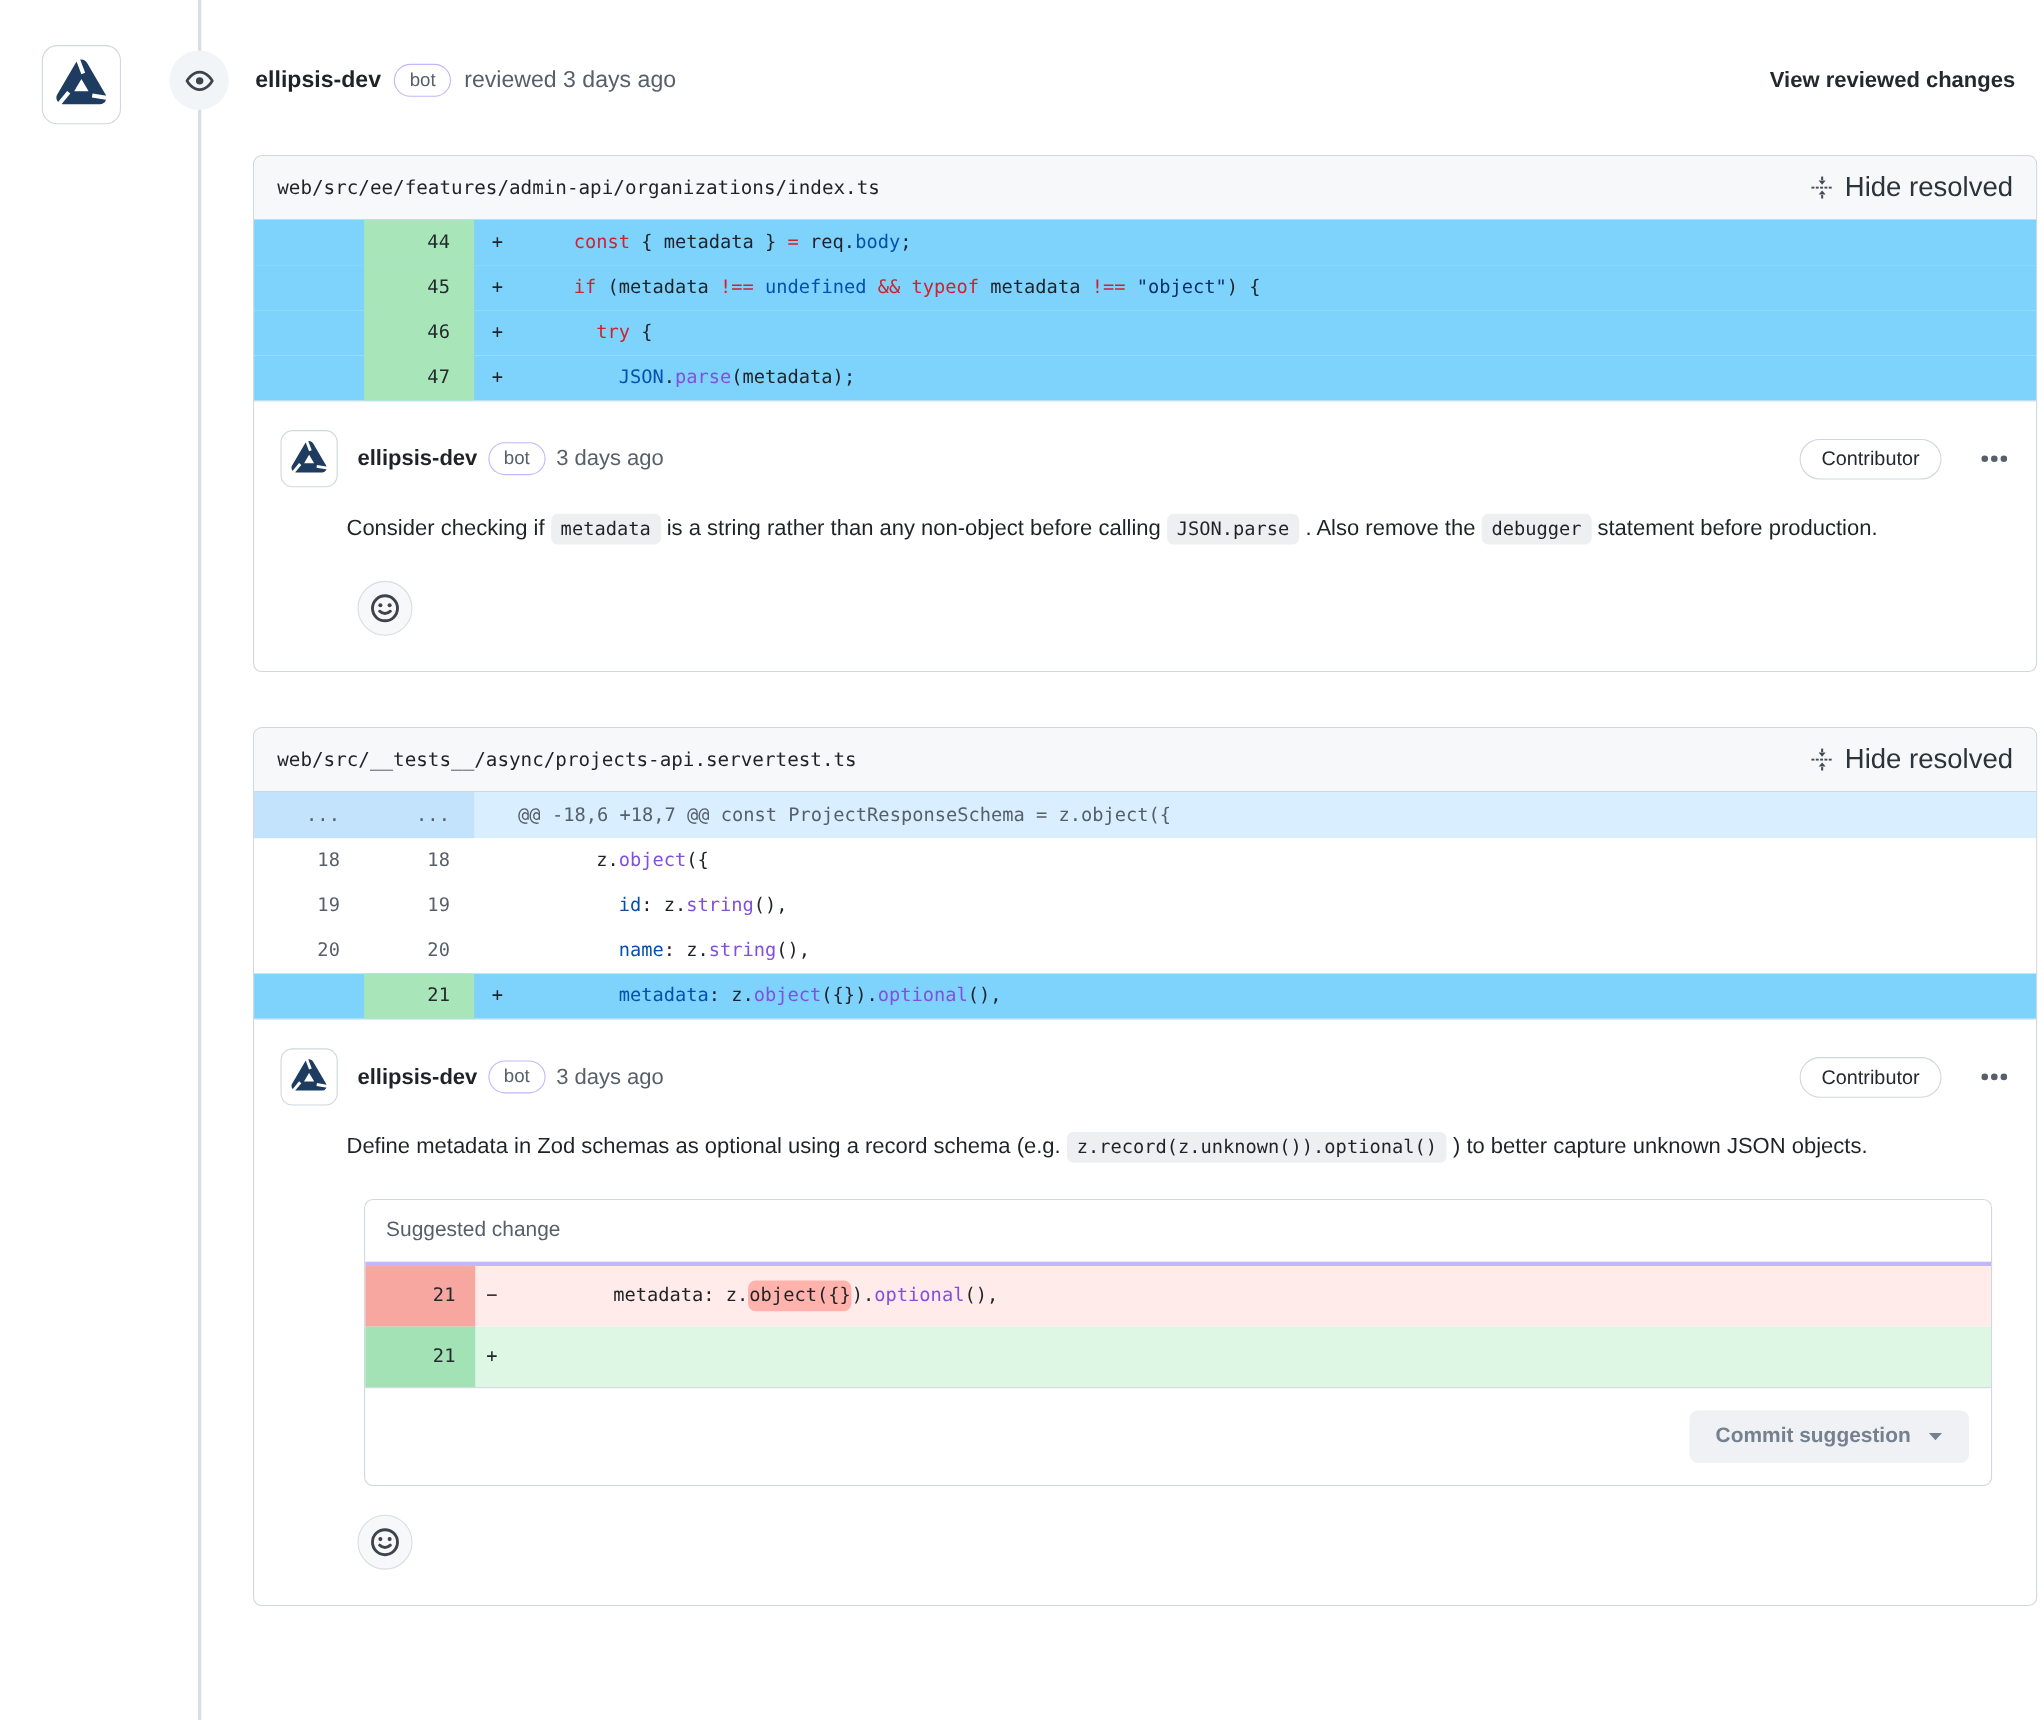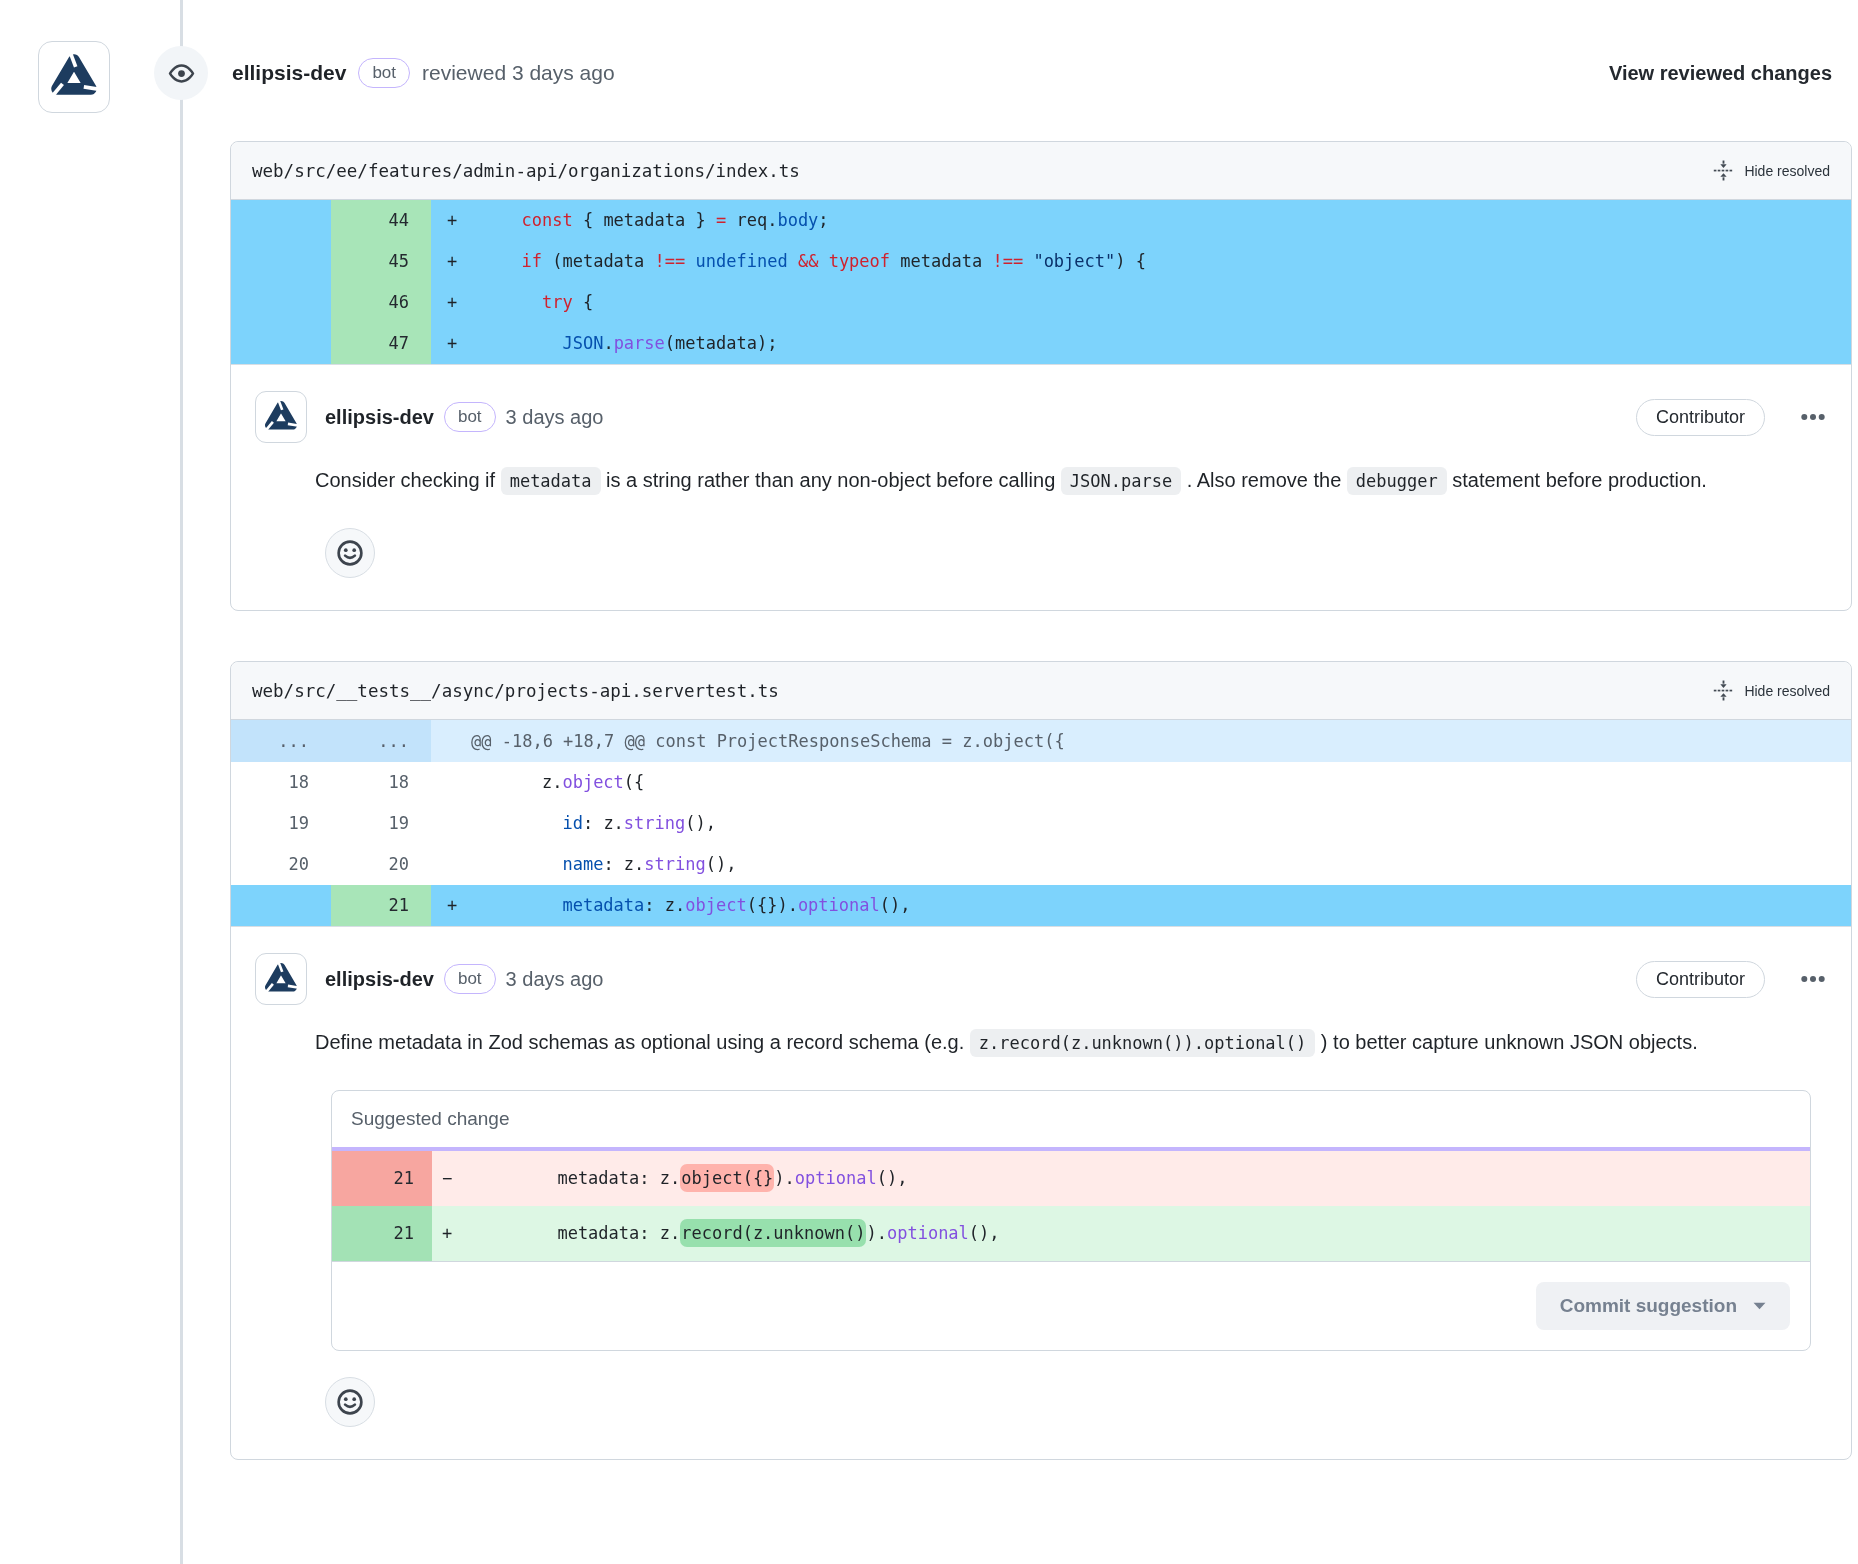--- a/index.html
+++ b/index.html
@@ -40,21 +40,21 @@
     border:1px solid #d0d7de; border-radius:8px; position:relative;
   }
   .card-1 { margin-top:28px; }
   .card-2 { margin-top:50px; }
   .file-header {
     display:flex; align-items:center; justify-content:space-between;
     background:#f6f8fa; border-bottom:1px solid #d0d7de; height:58px; padding:0 21px;
     border-radius:8px 8px 0 0;
   }
   .file-path { font-family:"DejaVu Sans Mono", monospace; font-size:17.5px; color:#1f2328; }
-  .hide-resolved { display:flex; align-items:center; gap:10px; font-size:14px; font-weight:500; color:#2b333b; cursor:pointer; }
+  .hide-resolved { display:flex; align-items:center; gap:10px; font-size:25px; font-weight:500; color:#2b333b; cursor:pointer; }
 
   
   .diff-table { font-family:"DejaVu Sans Mono", monospace; font-size:17px; border-bottom:1px solid #d8dee4; }
   .diff-row { display:flex; height:41px; }
   .gut { flex:none; width:100px; text-align:right; padding-right:22px; line-height:41px; color:#57606a; }
   .sign { flex:none; width:70px; padding-left:16px; line-height:41px; color:#1f2328; }
   .code { flex:1; line-height:41px; white-space:pre; color:#1f2328; }
   .row-add { background:#7dd3fc;align-items:flex-end; }
   .row-add .gut { background:#a8e5b8; color:#24292f; }
   .row-ctx { background:#fff; }
@@ -328,21 +328,20 @@
         <div class="sugg-header">Suggested change</div>
         <div>
             <div class="sugg-row sugg-del">
               <span class="sugg-gut">21</span>
               <span class="sugg-sign">−</span>
               <span class="sugg-code"><span class="tok-p">      metadata: z.</span><span class="tok-p hl-del">object({}</span><span class="tok-p">).</span><span class="tok-f">optional</span><span class="tok-p">(),</span></span>
             </div>
             <div class="sugg-row sugg-add">
               <span class="sugg-gut">21</span>
               <span class="sugg-sign">+</span>
-              <span class="sugg-code"><span class="tok-p">      metadata: z.</span><span class="tok-p hl-add">record(z.unknown()</span><span class="tok-p">).</span><span class="tok-f">optional</span><span class="tok-p">(),</span></span>
             </div>
           </div>
         <div class="sugg-footer">
           <button class="commit-btn">
             <span>Commit suggestion</span>
             <svg width="13" height="8" viewBox="0 0 12 7" fill="#768190">
               <path d="M0.5 0.5 h11 L6 6.5 Z"></path>
             </svg>
           </button>
         </div>

